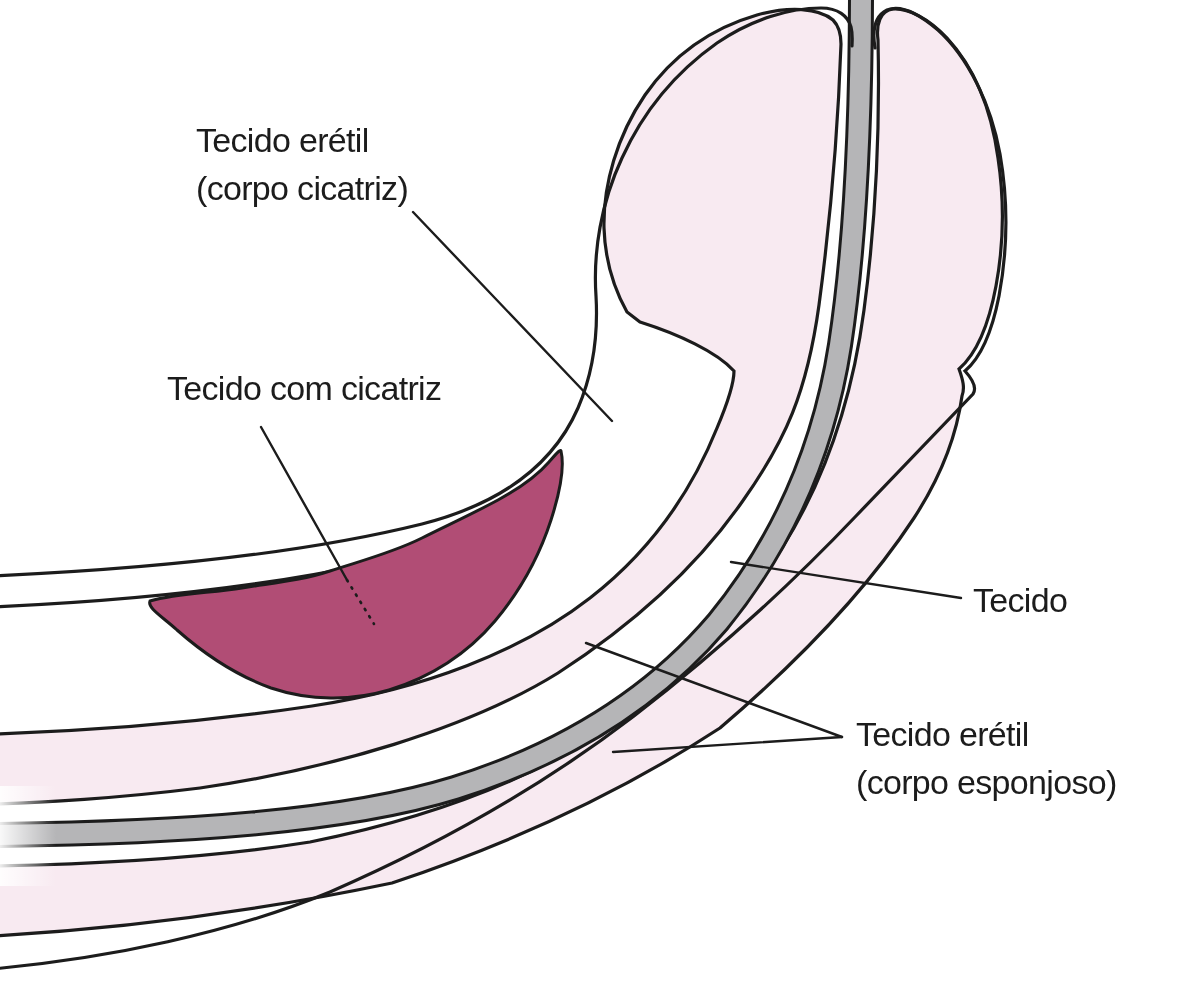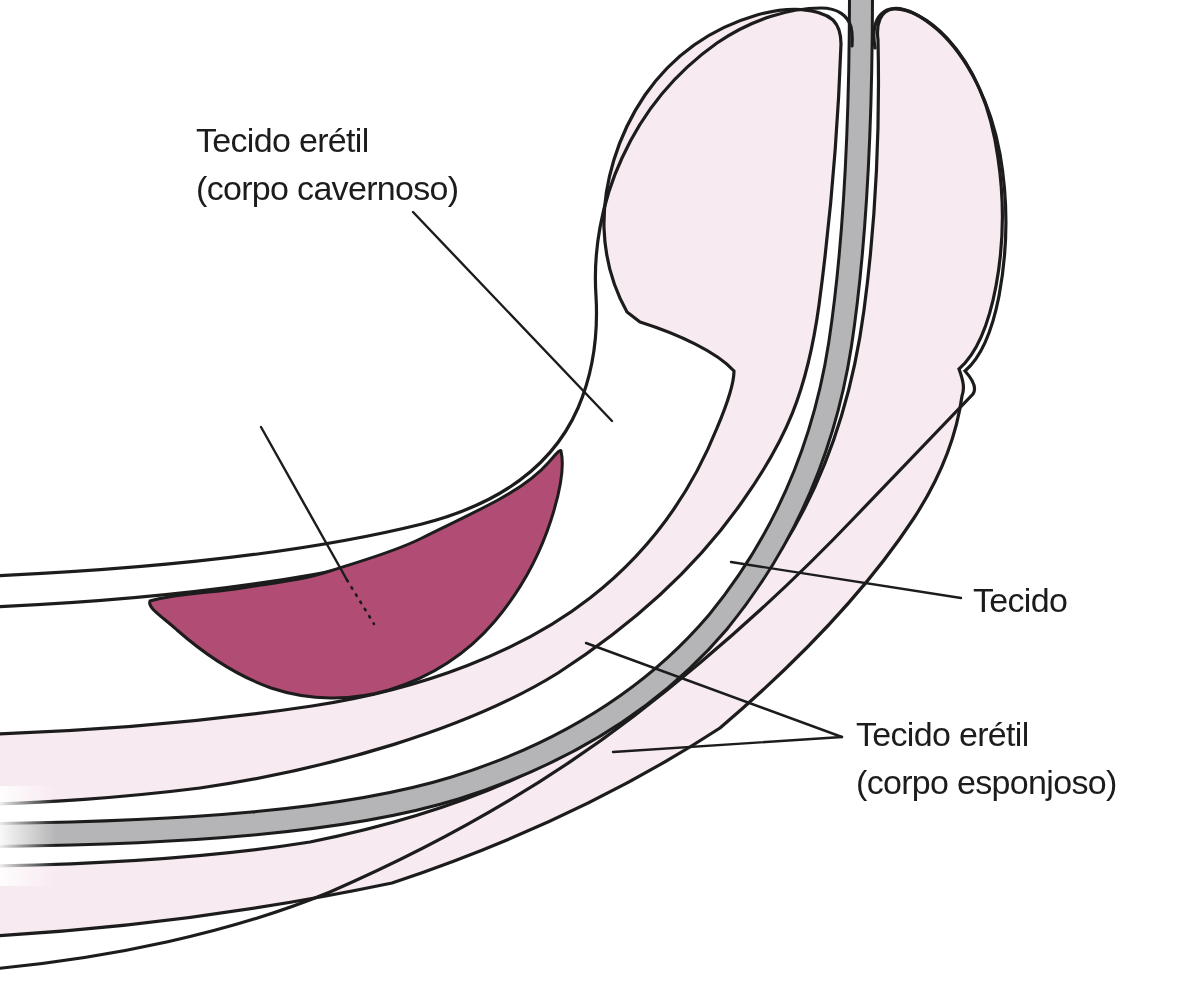--- a/index.html
+++ b/index.html
@@ -140,23 +140,26 @@
     <path fill="none" stroke-width="2.4" stroke-linecap="round" d="M 731 562 L 961 598" stroke="#1c1c1c"></path>
 
     <path fill="none" stroke-width="2.4" stroke-linecap="round" d="M 586 643 L 842 737" stroke="#1c1c1c"></path>
     <path fill="none" stroke-width="2.4" stroke-linecap="round" d="M 613 752 L 842 737" stroke="#1c1c1c"></path>
 
     <rect x="-2" y="786" width="58" height="100" fill="url(#fadeL)"></rect>
   </svg>
 
   <div class="anno-label" style="left:196px; top:116px;">
     <div>Tecido erétil</div>
-    <div>(corpo cavernoso)</div>
+    <div>(corpo cicatriz)</div>
   </div>
 
+  <div class="anno-label" style="left:167px; top:364px;">
+    <div>Tecido com cicatriz</div>
+  </div>
 
   <div class="anno-label" style="left:973px; top:576px;">
     <div>Tecido</div>
   </div>
 
   <div class="anno-label" style="left:856px; top:710px;">
     <div>Tecido erétil</div>
     <div>(corpo esponjoso)</div>
   </div>
 

